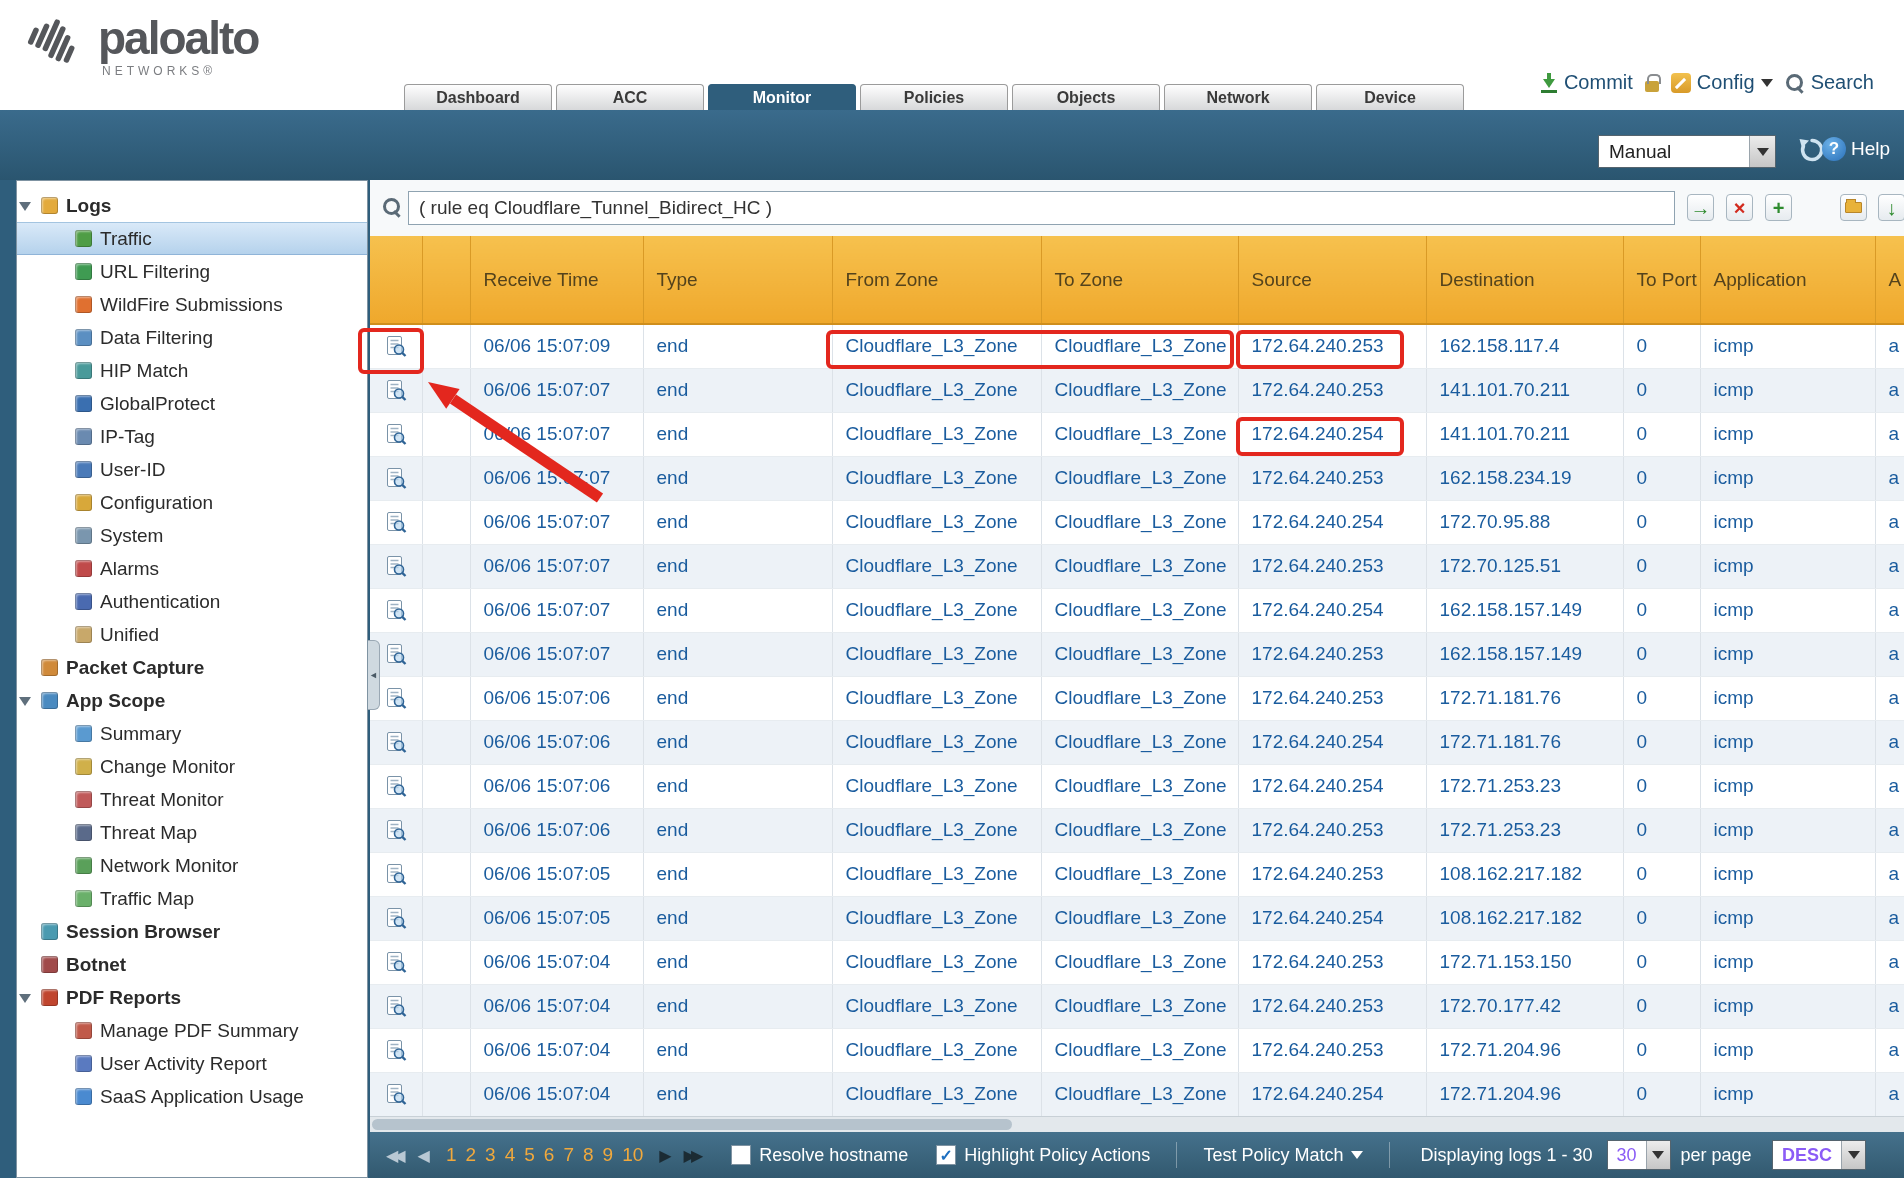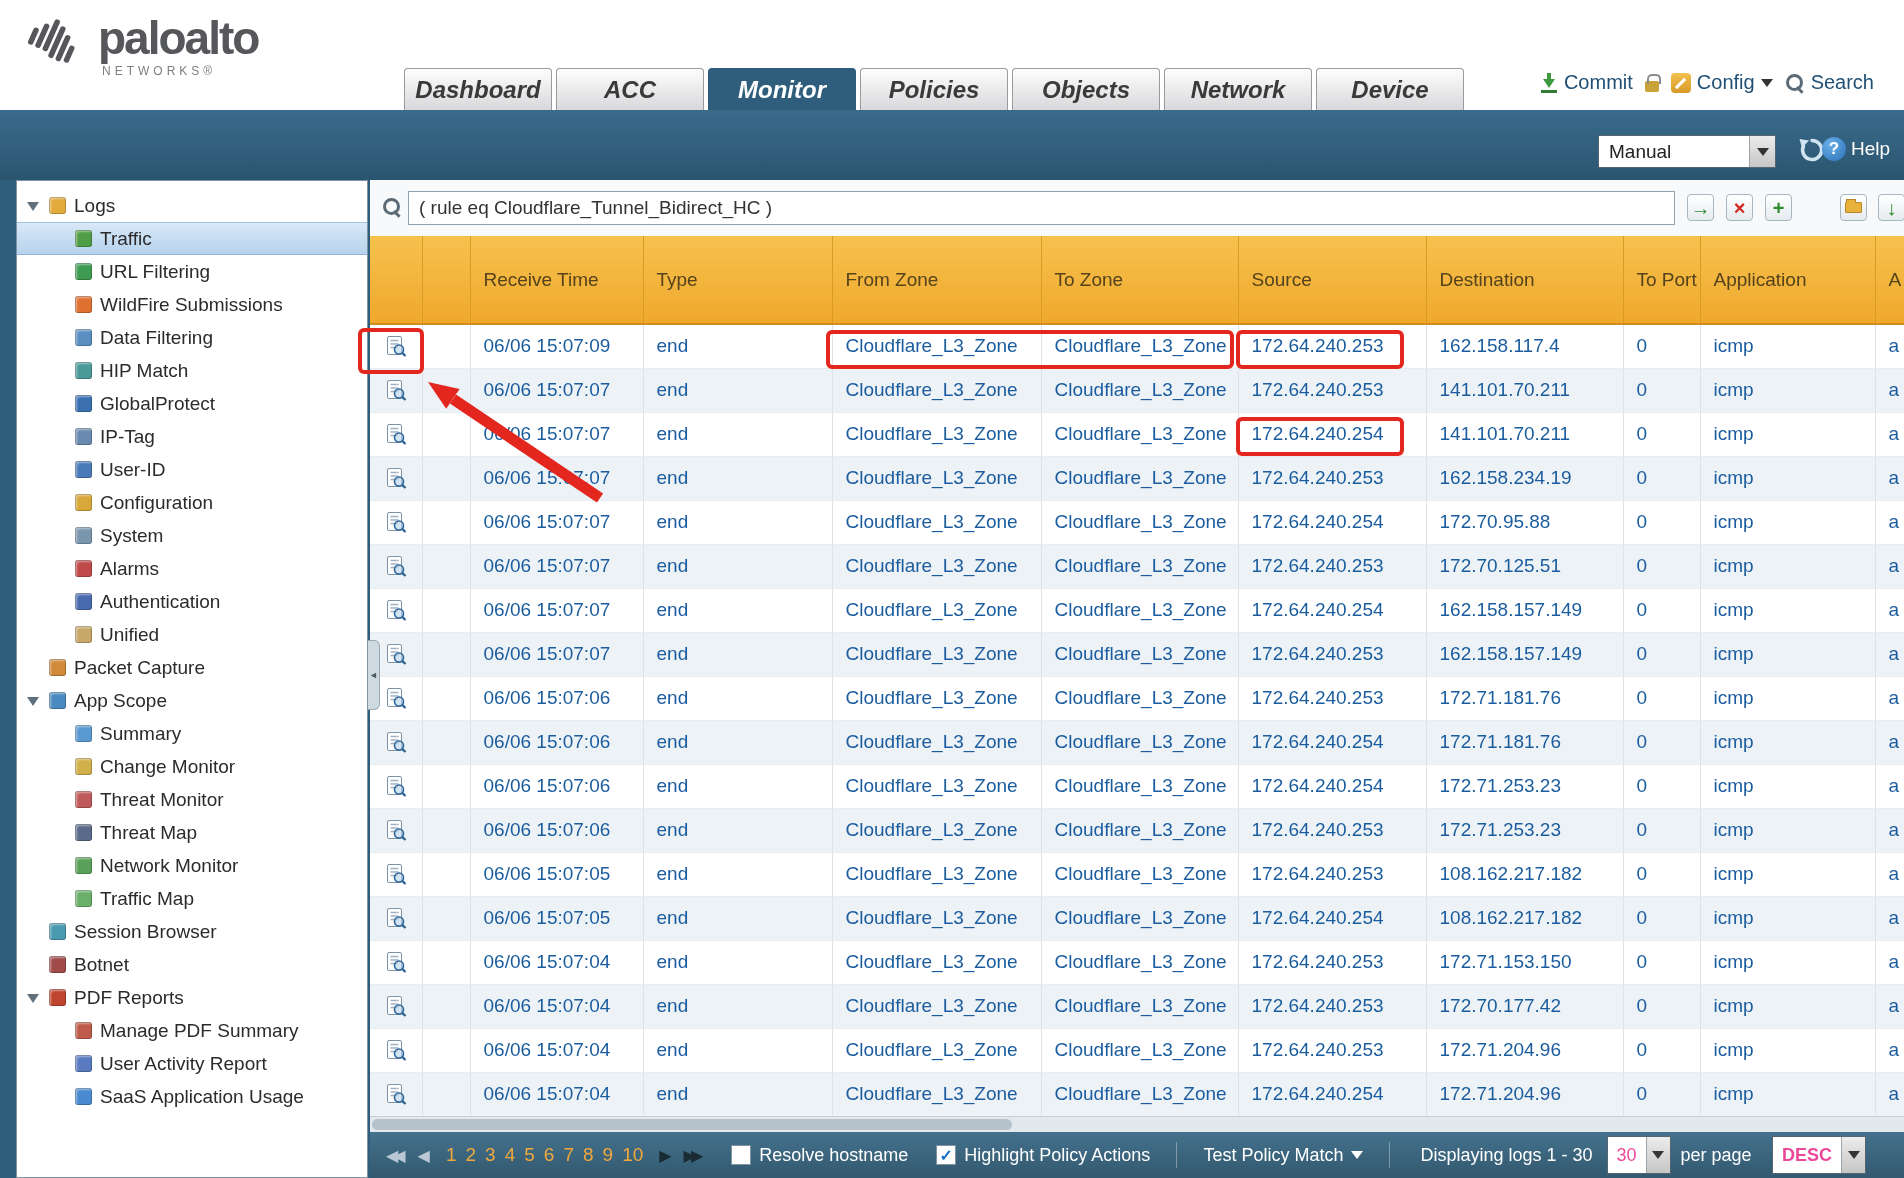--- a/index.html
+++ b/index.html
@@ -6,24 +6,24 @@
   html,body{width:1904px;height:1178px;overflow:hidden;font-family:"Liberation Sans",sans-serif;}
   .app{position:relative;width:1904px;height:1178px;background:#2f5e7c;}
 
   
   .topbar{position:absolute;left:0;top:0;width:1904px;height:110px;background:#fff;}
   .brand{position:absolute;left:22px;top:12px;display:flex;align-items:flex-start;gap:12px;}
   .brand-mark{width:64px;height:60px;}
   .brand-name{font-size:46px;font-weight:bold;color:#55575b;letter-spacing:-2px;line-height:52px;}
   .brand-sub{font-size:12px;color:#7b7d81;letter-spacing:4px;margin-left:4px;}
   .tabs{position:absolute;left:404px;bottom:0;display:flex;gap:4px;}
-  .tab{min-width:148px;height:42px;display:flex;align-items:center;justify-content:center;
-       font-size:24px;font-weight:bold;color:#3a3a3a;cursor:pointer;
+  .tab{min-width:148px;height:26px;display:flex;align-items:center;justify-content:center;
+       font-size:16px;font-weight:bold;color:#3a3a3a;cursor:pointer;
        background:linear-gradient(#fefefe,#d7d8da);border:1px solid #9b9b9b;border-bottom:none;
-       border-radius:4px 4px 0 0;font-style:italic;}
+       border-radius:4px 4px 0 0;}
   .tab.active{background:#2f5e7c;color:#fff;border-color:#2f5e7c;}
   .top-actions{position:absolute;right:30px;bottom:16px;display:flex;align-items:center;gap:12px;
        font-size:20px;color:#1f4f74;}
   .ta-group{display:flex;align-items:center;gap:6px;cursor:pointer;}
   .commit-icon{position:relative;width:18px;height:20px;}
   .commit-icon .stem{position:absolute;left:7px;top:0;width:4px;height:7px;background:#3f9a3f;}
   .commit-icon .head{position:absolute;left:3px;top:6px;border-left:6px solid transparent;border-right:6px solid transparent;border-top:9px solid #3f9a3f;}
   .commit-icon .base{position:absolute;left:1px;bottom:0;width:16px;height:3px;background:#2e7d32;}
   .lock-icon{width:14px;height:11px;background:#c9a23a;border-radius:2px;position:relative;margin-top:7px;}
   .lock-icon::before{content:"";position:absolute;left:2px;top:-7px;width:10px;height:8px;border:2px solid #8a8d90;border-bottom:none;border-radius:5px 5px 0 0;}
@@ -44,21 +44,21 @@
        display:flex;align-items:center;justify-content:center;}
   .refresh-wrap{position:absolute;right:78px;top:26px;cursor:pointer;}
   .help-wrap{position:absolute;right:14px;top:27px;display:flex;align-items:center;gap:5px;color:#fff;font-size:19px;cursor:pointer;}
   .help-circle{width:24px;height:24px;border-radius:50%;background:radial-gradient(circle at 35% 30%,#6ab0e8,#2a70b8);
        color:#fff;font-weight:bold;text-align:center;line-height:24px;font-size:17px;}
 
   
   .sidebar{position:absolute;left:16px;top:180px;width:352px;height:998px;background:#fff;
        border:1px solid #7f93a2;overflow:hidden;padding-top:8px;}
   .tree-item{display:flex;align-items:center;height:33px;gap:8px;font-size:19px;color:#2b2b2b;cursor:pointer;white-space:nowrap;}
-  .tree-item.lvl0{padding-left:8px;}
+  .tree-item.lvl0{padding-left:0;font-weight:bold;}
   .tree-item.lvl1{padding-left:58px;}
   .tree-item.selected{background:linear-gradient(#d9e9f8,#b5d2ec);border-top:1px solid #a3c4e0;border-bottom:1px solid #8fb4d8;}
   .expander{width:16px;height:16px;flex:none;position:relative;}
   .expander.open::before{content:"";position:absolute;left:2px;top:4px;
        border-left:6px solid transparent;border-right:6px solid transparent;border-top:9px solid #5f6f7c;}
   .tree-icon{width:17px;height:17px;border-radius:3px;flex:none;
        box-shadow:inset 0 0 0 1px rgba(0,0,0,.22), inset 2px 2px 2px rgba(255,255,255,.45);}
   .collapse-tab{position:absolute;left:368px;top:640px;width:12px;height:70px;background:#cfd9e0;
        border:1px solid #9aa8b4;border-left:none;border-radius:0 6px 6px 0;z-index:5;cursor:pointer;
        display:flex;align-items:center;justify-content:center;color:#4a5a66;font-size:9px;}
@@ -106,21 +106,21 @@
   .page-nums{margin:0 16px;display:flex;gap:9px;}
   .page-num{color:#f2a93c;font-size:19px;cursor:pointer;}
   .pg-next{margin-right:12px;color:#1b2b33;}
   .pg-last{color:#1b2b33;}
   .cb{width:20px;height:20px;background:#fff;border:1px solid #7f93a2;margin-left:28px;flex:none;
       display:flex;align-items:center;justify-content:center;color:#1d6fc0;font-weight:bold;font-size:16px;cursor:pointer;}
   .cb-label{margin-left:8px;}
   .vsep{width:1px;height:26px;background:rgba(255,255,255,.35);margin-left:26px;}
   .tpm{margin-left:26px;display:flex;align-items:center;gap:8px;cursor:pointer;}
   .displaying{margin-left:30px;}
-  .mini-select{margin-left:14px;height:38px;background:#fff;color:#ec4899;display:flex;align-items:center;
+  .mini-select{margin-left:14px;height:30px;background:#fff;color:#8b5cf6;display:flex;align-items:center;
       border:1px solid #55646e;cursor:pointer;}
   .mini-select .val{padding:0 9px;font-size:18px;}
   .mini-select .select-btn{width:24px;}
   .per-page{margin-left:10px;}
   .sort{margin-left:auto;margin-right:22px;font-weight:bold;}
 
   
   .anno-box{position:absolute;border:4px solid #e3271e;border-radius:6px;z-index:50;pointer-events:none;}
   #anno1{left:358px;top:328px;width:66px;height:46px;}
   #anno2{left:826px;top:330px;width:408px;height:39px;}

